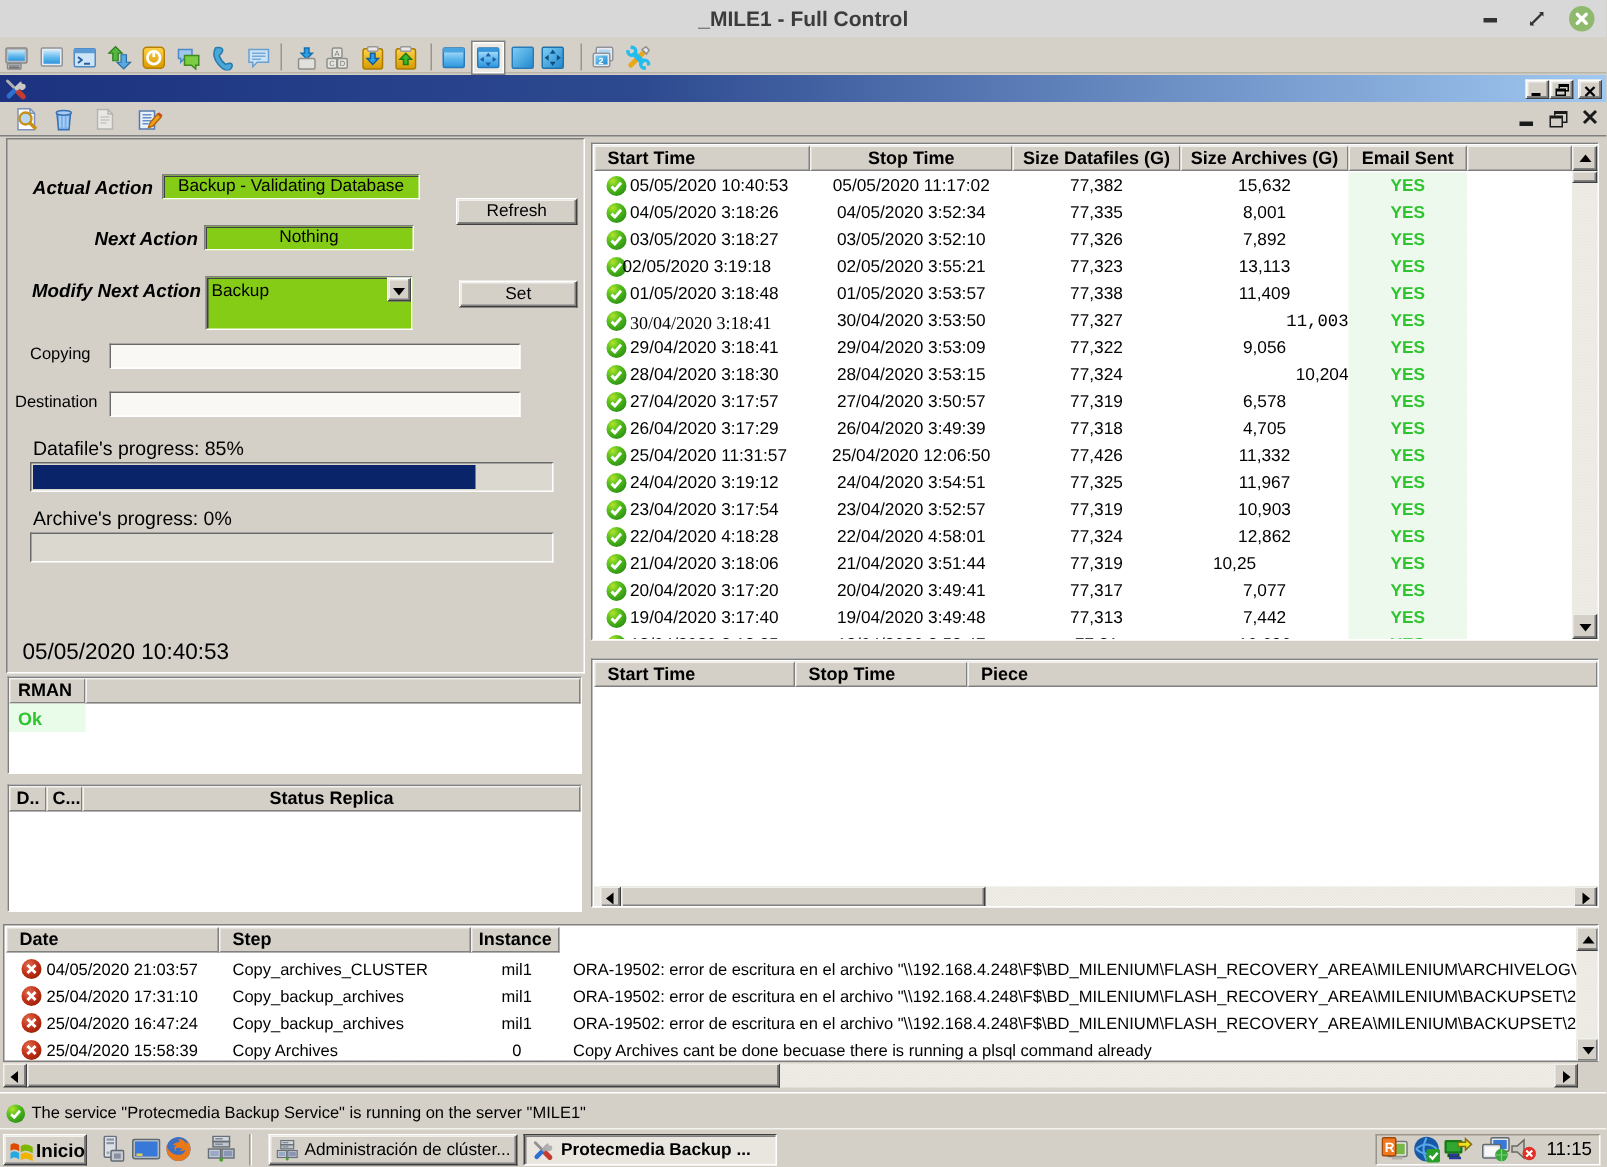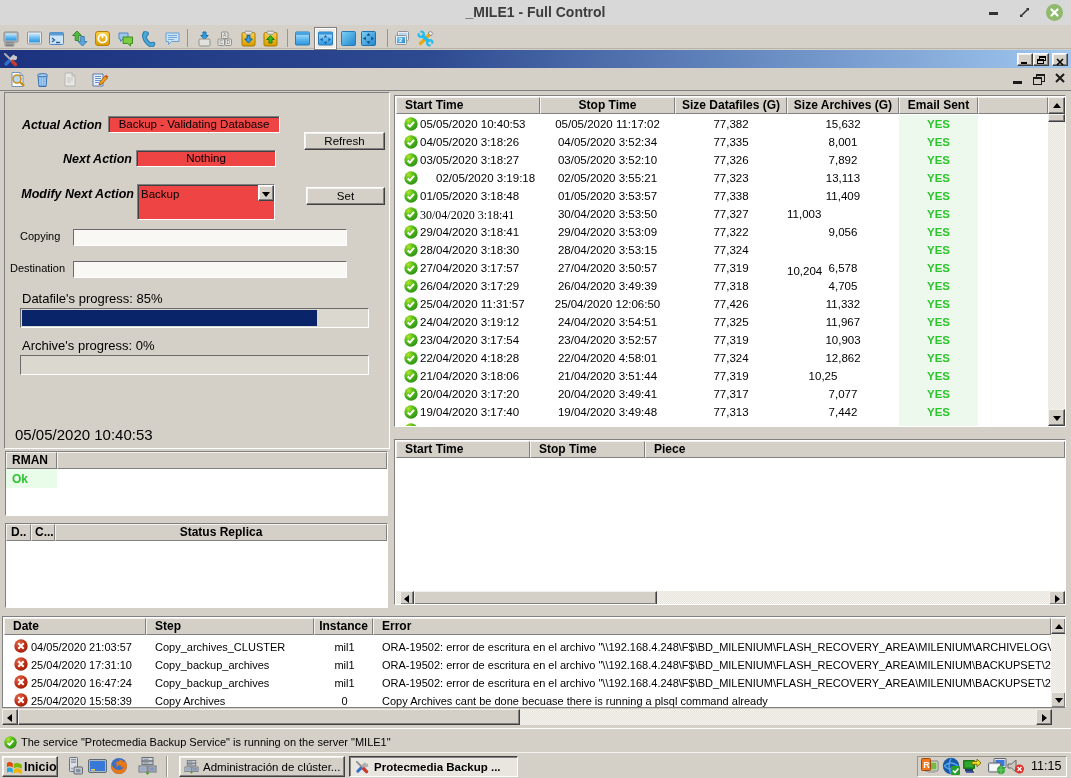--- a/index.html
+++ b/index.html
@@ -1,21 +1,21 @@
 <!DOCTYPE html>
 <html><head>
 <meta charset="utf-8">
 <style>
 * { margin:0; padding:0; box-sizing:border-box; }
 html,body { width:1071px; height:778px; overflow:hidden; }
 body { font-family:"Liberation Sans", sans-serif; background:#d4d0c8; }
 #root { position:relative; width:1071px; height:778px; overflow:hidden; }
 .abs { position:absolute; }
 .btn { background:#d4d0c8; border:1px solid; border-color:#ffffff #404040 #404040 #ffffff; box-shadow:inset -1px -1px 0 #808080, inset 1px 1px 0 #f2f0ec; text-align:center; }
-.tbox { background:#ef4444; border:1px solid; border-color:#808080 #ffffff #ffffff #808080; box-shadow:inset 1px 1px 0 #404040; }
+.tbox { background:#84cc16; border:1px solid; border-color:#808080 #ffffff #ffffff #808080; box-shadow:inset 1px 1px 0 #404040; }
 .gbox { background:#f9f8f5; border:1px solid; border-color:#6a6a6a #ffffff #ffffff #6a6a6a; }
 .hcell { background:#d4d0c8; border:1px solid; border-color:#f4f2ee #808080 #808080 #f4f2ee; font-weight:bold; font-size:12px; }
 .sunkpanel { border:1px solid; border-color:#808080 #ffffff #ffffff #808080; }
 .scroll { background-color:#e8e5de; background-image:linear-gradient(45deg,#f4f2ec 25%,transparent 25%,transparent 75%,#f4f2ec 75%),linear-gradient(45deg,#f4f2ec 25%,transparent 25%,transparent 75%,#f4f2ec 75%); background-size:2px 2px; background-position:0 0,1px 1px; }
 .sbtn { background:#d4d0c8; border:1px solid; border-color:#f2f0ec #404040 #404040 #f2f0ec; box-shadow:inset -1px -1px 0 #808080; }
 .arrow-u { width:0; height:0; border-left:4px solid transparent; border-right:4px solid transparent; border-bottom:5px solid #000; }
 .arrow-d { width:0; height:0; border-left:4px solid transparent; border-right:4px solid transparent; border-top:5px solid #000; }
 .arrow-l { width:0; height:0; border-top:4px solid transparent; border-bottom:4px solid transparent; border-right:5px solid #000; }
 .arrow-r { width:0; height:0; border-top:4px solid transparent; border-bottom:4px solid transparent; border-left:5px solid #000; }
 .lbl { font-weight:bold; font-style:italic; font-size:12.5px; text-align:right; color:#000; }
@@ -304,21 +304,21 @@
 <div class="abs" style="left:144px;top:3px;width:135px;text-align:center;font-size:11.5px;">03/05/2020 3:52:10</div>
 <div class="abs" style="left:279px;top:3px;width:112px;text-align:center;font-size:11.5px;">77,326</div>
 <div class="abs" style="left:391px;top:3px;width:112px;text-align:center;font-size:11.5px;">7,892</div>
 <div class="abs green" style="left:503px;top:0px;width:79px;height:18px;text-align:center;font-size:11.5px;line-height:18px;background:#ecf9ec;">YES</div>
 </div>
 <div class="abs" style="left:1px;top:73px;width:652px;height:18px;">
 <svg class="abs" style="left:8px;top:2px" width="14" height="14" viewBox="0 0 13 13">
           <circle cx="6.5" cy="6.5" r="6.2" fill="url(#gchk)"></circle>
           <path d="M3.4 6.9 l2.1 2 l3.8-4.4" stroke="#fff" stroke-width="1.8" fill="none"></path>
         </svg>
-<div class="abs" style="left:40px;top:3px;font-size:11.5px;">02/05/2020 3:19:18</div>
+<div class="abs" style="left:19px;top:3px;font-size:11.5px;">02/05/2020 3:19:18</div>
 <div class="abs" style="left:144px;top:3px;width:135px;text-align:center;font-size:11.5px;">02/05/2020 3:55:21</div>
 <div class="abs" style="left:279px;top:3px;width:112px;text-align:center;font-size:11.5px;">77,323</div>
 <div class="abs" style="left:391px;top:3px;width:112px;text-align:center;font-size:11.5px;">13,113</div>
 <div class="abs green" style="left:503px;top:0px;width:79px;height:18px;text-align:center;font-size:11.5px;line-height:18px;background:#ecf9ec;">YES</div>
 </div>
 <div class="abs" style="left:1px;top:91px;width:652px;height:18px;">
 <svg class="abs" style="left:8px;top:2px" width="14" height="14" viewBox="0 0 13 13">
           <circle cx="6.5" cy="6.5" r="6.2" fill="url(#gchk)"></circle>
           <path d="M3.4 6.9 l2.1 2 l3.8-4.4" stroke="#fff" stroke-width="1.8" fill="none"></path>
         </svg>
@@ -329,21 +329,21 @@
 <div class="abs green" style="left:503px;top:0px;width:79px;height:18px;text-align:center;font-size:11.5px;line-height:18px;background:#ecf9ec;">YES</div>
 </div>
 <div class="abs" style="left:1px;top:109px;width:652px;height:18px;">
 <svg class="abs" style="left:8px;top:2px" width="14" height="14" viewBox="0 0 13 13">
           <circle cx="6.5" cy="6.5" r="6.2" fill="url(#gchk)"></circle>
           <path d="M3.4 6.9 l2.1 2 l3.8-4.4" stroke="#fff" stroke-width="1.8" fill="none"></path>
         </svg>
 <div class="abs" style="left:24px;top:3px;font-size:12px;font-family:Liberation Serif, serif;">30/04/2020 3:18:41</div>
 <div class="abs" style="left:144px;top:3px;width:135px;text-align:center;font-size:11.5px;">30/04/2020 3:53:50</div>
 <div class="abs" style="left:279px;top:3px;width:112px;text-align:center;font-size:11.5px;">77,327</div>
-<div class="abs" style="left:391px;top:3px;width:112px;text-align:left;font-size:11.5px;">11,003</div>
+<div class="abs" style="left:391px;top:3px;width:112px;text-align:right;font-size:11.5px;font-family:Liberation Mono, monospace;">11,003</div>
 <div class="abs green" style="left:503px;top:0px;width:79px;height:18px;text-align:center;font-size:11.5px;line-height:18px;background:#ecf9ec;">YES</div>
 </div>
 <div class="abs" style="left:1px;top:127px;width:652px;height:18px;">
 <svg class="abs" style="left:8px;top:2px" width="14" height="14" viewBox="0 0 13 13">
           <circle cx="6.5" cy="6.5" r="6.2" fill="url(#gchk)"></circle>
           <path d="M3.4 6.9 l2.1 2 l3.8-4.4" stroke="#fff" stroke-width="1.8" fill="none"></path>
         </svg>
 <div class="abs" style="left:24px;top:3px;font-size:11.5px;">29/04/2020 3:18:41</div>
 <div class="abs" style="left:144px;top:3px;width:135px;text-align:center;font-size:11.5px;">29/04/2020 3:53:09</div>
 <div class="abs" style="left:279px;top:3px;width:112px;text-align:center;font-size:11.5px;">77,322</div>
@@ -351,21 +351,21 @@
 <div class="abs green" style="left:503px;top:0px;width:79px;height:18px;text-align:center;font-size:11.5px;line-height:18px;background:#ecf9ec;">YES</div>
 </div>
 <div class="abs" style="left:1px;top:145px;width:652px;height:18px;">
 <svg class="abs" style="left:8px;top:2px" width="14" height="14" viewBox="0 0 13 13">
           <circle cx="6.5" cy="6.5" r="6.2" fill="url(#gchk)"></circle>
           <path d="M3.4 6.9 l2.1 2 l3.8-4.4" stroke="#fff" stroke-width="1.8" fill="none"></path>
         </svg>
 <div class="abs" style="left:24px;top:3px;font-size:11.5px;">28/04/2020 3:18:30</div>
 <div class="abs" style="left:144px;top:3px;width:135px;text-align:center;font-size:11.5px;">28/04/2020 3:53:15</div>
 <div class="abs" style="left:279px;top:3px;width:112px;text-align:center;font-size:11.5px;">77,324</div>
-<div class="abs" style="left:391px;top:3px;width:112px;text-align:left;font-size:11.5px;margin-top:21px;">10,204</div>
+<div class="abs" style="left:391px;top:3px;width:112px;text-align:right;font-size:11.5px;">10,204</div>
 <div class="abs green" style="left:503px;top:0px;width:79px;height:18px;text-align:center;font-size:11.5px;line-height:18px;background:#ecf9ec;">YES</div>
 </div>
 <div class="abs" style="left:1px;top:163px;width:652px;height:18px;">
 <svg class="abs" style="left:8px;top:2px" width="14" height="14" viewBox="0 0 13 13">
           <circle cx="6.5" cy="6.5" r="6.2" fill="url(#gchk)"></circle>
           <path d="M3.4 6.9 l2.1 2 l3.8-4.4" stroke="#fff" stroke-width="1.8" fill="none"></path>
         </svg>
 <div class="abs" style="left:24px;top:3px;font-size:11.5px;">27/04/2020 3:17:57</div>
 <div class="abs" style="left:144px;top:3px;width:135px;text-align:center;font-size:11.5px;">27/04/2020 3:50:57</div>
 <div class="abs" style="left:279px;top:3px;width:112px;text-align:center;font-size:11.5px;">77,319</div>
@@ -492,21 +492,20 @@
 <div class="abs" style="left:19px;top:151px;width:243px;height:14px;background:#d4d0c8;border:1px solid;border-color:#f2f0ec #404040 #404040 #f2f0ec;box-shadow:inset -1px -1px 0 #808080;"></div>
 <div class="abs sbtn" style="left:654px;top:151px;width:16px;height:14px;">
         <div class="arrow-r abs" style="left:5px;top:3px;"></div>
       </div>
 </div>
 
 <div class="abs" style="left:2px;top:616px;width:1064px;height:92px;border:1px solid #808080;border-right-color:#fff;background:#fff;overflow:hidden;">
 <div class="hcell abs" style="left:1px;top:1px;width:142px;height:17px;padding-left:8px;line-height:15px;">Date</div>
 <div class="hcell abs" style="left:143px;top:1px;width:168px;height:17px;padding-left:8px;line-height:15px;">Step</div>
 <div class="hcell abs" style="left:311px;top:1px;width:59px;height:17px;text-align:center;line-height:15px;">Instance</div>
-<div class="hcell abs" style="left:370px;top:1px;width:678px;height:17px;padding-left:8px;line-height:15px;">Error</div>
 <div class="abs" style="left:1px;top:20px;width:1047px;height:18px;overflow:hidden;">
 <svg class="abs" style="left:10px;top:2px" width="14" height="14" viewBox="0 0 13 13">
           <circle cx="6.5" cy="6.5" r="6.2" fill="url(#rchk)"></circle>
           <path d="M4 4 l5 5 M9 4 l-5 5" stroke="#fff" stroke-width="1.8" fill="none"></path>
         </svg>
 <div class="abs" style="left:27px;top:4px;font-size:11px;">04/05/2020 21:03:57</div>
 <div class="abs" style="left:151px;top:4px;font-size:11px;">Copy_archives_CLUSTER</div>
 <div class="abs" style="left:311px;top:4px;width:59px;text-align:center;font-size:11px;">mil1</div>
 <div class="abs" style="left:378px;top:4px;width:670px;font-size:11px;white-space:nowrap;overflow:hidden;">ORA-19502: error de escritura en el archivo "\\192.168.4.248\F$\BD_MILENIUM\FLASH_RECOVERY_AREA\MILENIUM\ARCHIVELOGV20</div>
 </div>

